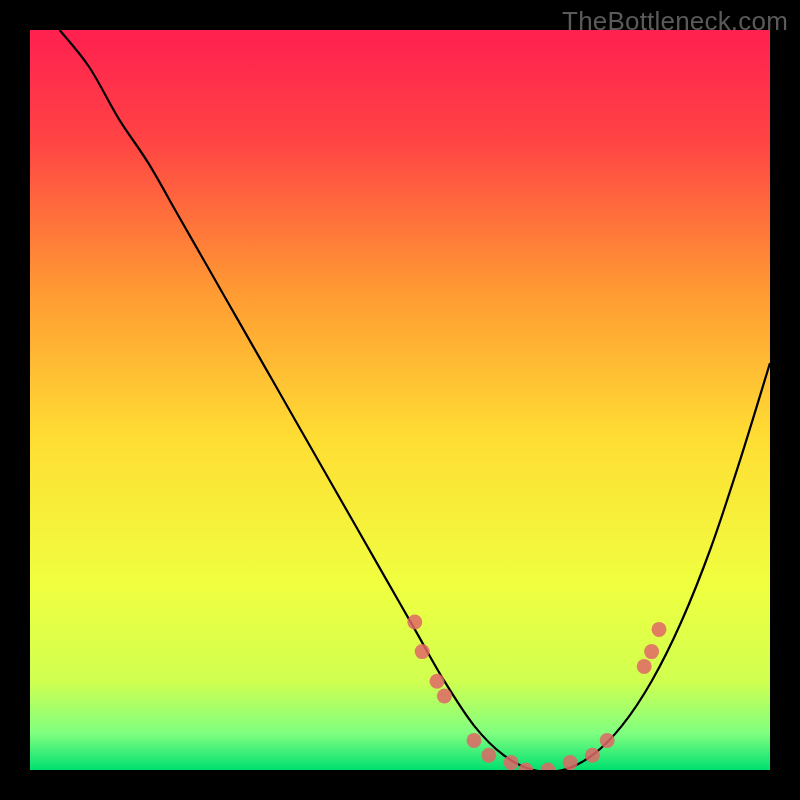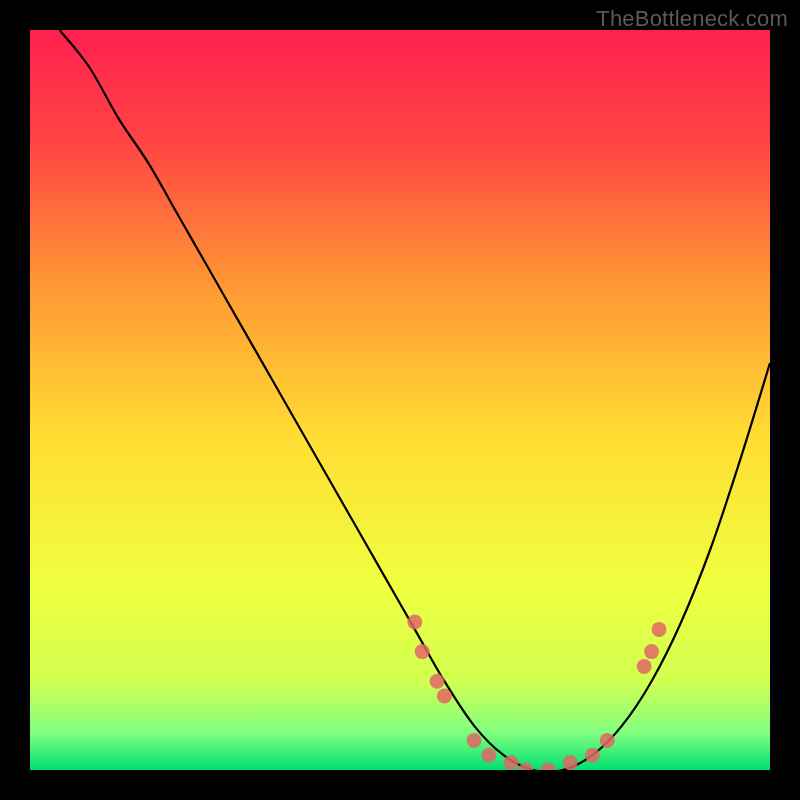--- a/index.html
+++ b/index.html
@@ -8,21 +8,21 @@
     height: 800px;
     background: #000;
     position: relative;
     font-family: Arial, sans-serif;
   }
   .watermark {
     position: absolute;
     top: 6px;
     right: 12px;
     color: #5a5a5a;
-    font-size: 22px;
+    font-size: 26px;
     font-weight: 500;
     z-index: 10;
     letter-spacing: 0.2px;
   }
   .plot-wrap {
     position: absolute;
     left: 30px;
     top: 30px;
     width: 740px;
     height: 740px;

